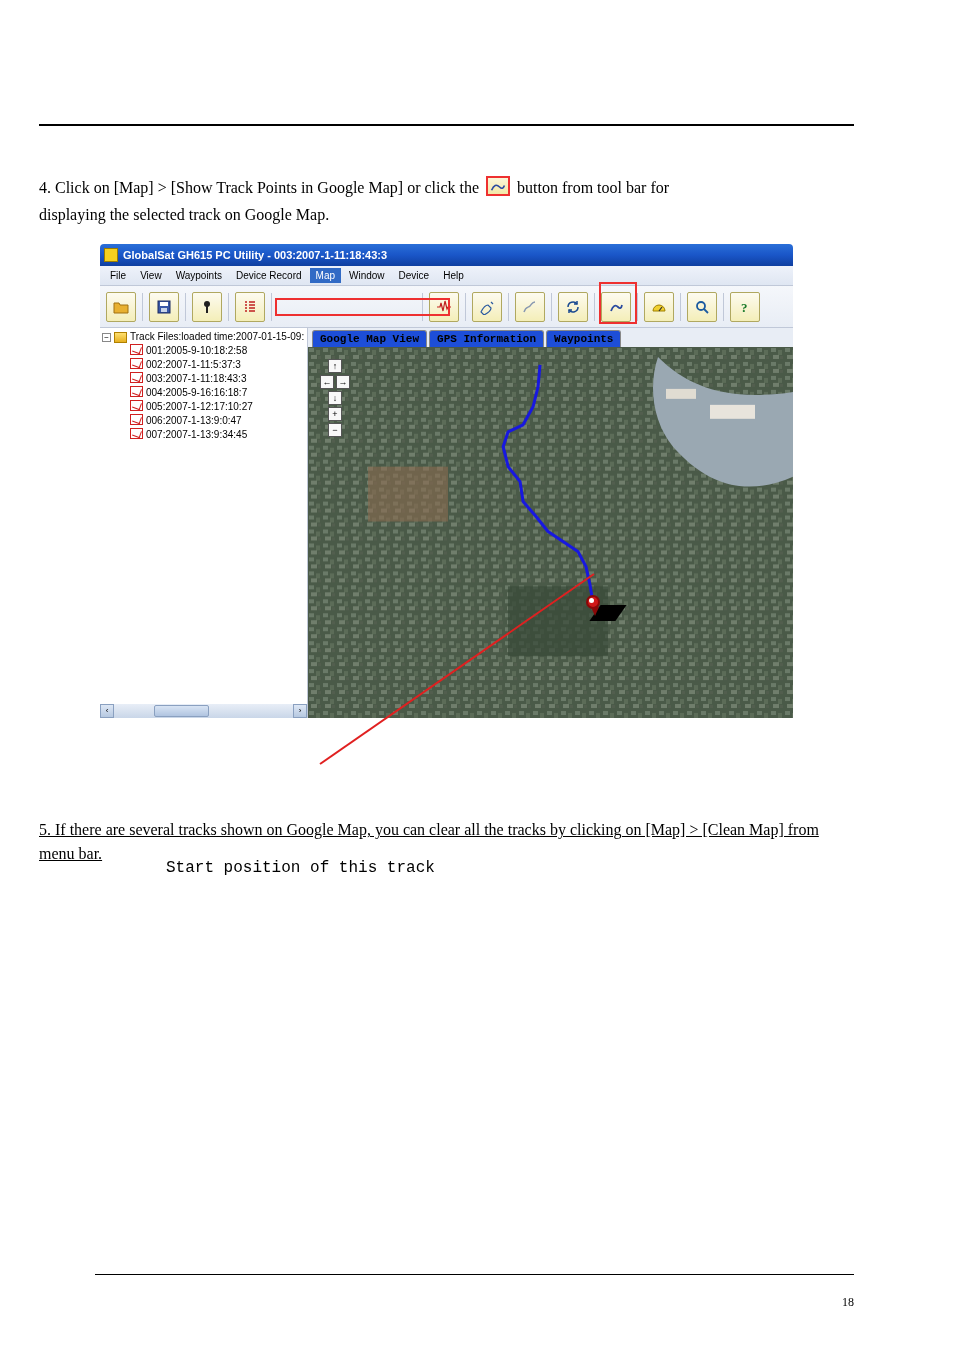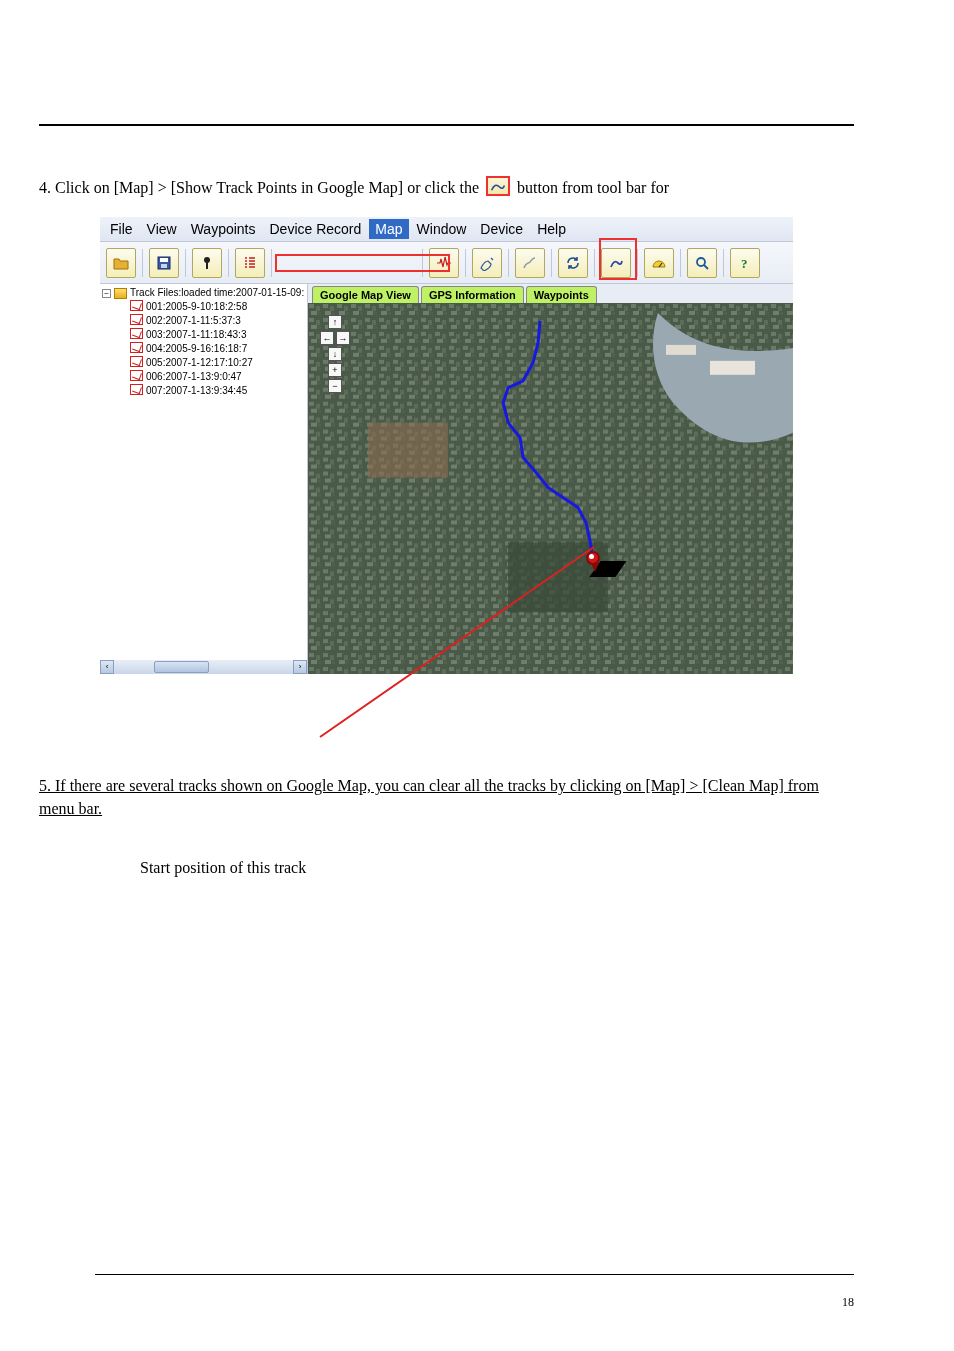--- a/index.html
+++ b/index.html
@@ -10,21 +10,21 @@
   .page-num { position: absolute; bottom: 85px; right: 100px; font-family: "Times New Roman", serif; font-size: 12px; }
 
   p.instruction { font-family: "Times New Roman", serif; font-size: 16px; margin: 4px 0 18px 0; line-height: 1.45; }
   .indent { margin-left: 18px; }
   .red-icon-box { display:inline-block; vertical-align: -2px; width: 28px; height: 22px; border: 2px solid #ee3030; margin: 0 3px; background: linear-gradient(#fbf7d8,#f3e8a8); position:relative; }
   .red-icon-box.inline-tight { width: 24px; height: 20px; }
 
   .screenshot-wrap { position: relative; width: 693px; margin: 12px auto 0 auto; font-family: Tahoma, sans-serif; font-size: 10px; color: #000; }
   .titlebar { height: 22px; background: linear-gradient(#2a6fd8,#1a56c8 50%,#0f3fa0); color: #fff; display:flex; align-items:center; padding: 0 4px; font-weight: bold; font-size: 11px; border-radius: 4px 4px 0 0; }
   .titlebar .app-icon { width: 14px; height: 14px; background:#f5d020; margin-right: 5px; border:1px solid #9a7c00; }
-  .menubar { background: linear-gradient(#eef2fa,#dfe6f2); display:flex; padding: 2px 4px; gap: 2px; font-size: 14px; border-bottom:1px solid #c0c8d8; }
+  .menubar { background: linear-gradient(#eef2fa,#dfe6f2); display:flex; padding: 2px 4px; gap: 2px; font-size: 10px; border-bottom:1px solid #c0c8d8; }
   .menubar .menu-item { padding: 2px 6px; }
   .menubar .menu-item.active { background:#316ac5; color:#fff; }
 
   .toolbar { background: linear-gradient(#f5f7fb,#e8edf5); padding: 4px 6px; display:flex; align-items:center; gap: 6px; border-bottom:1px solid #c0c8d8; position:relative; height: 42px; }
   .tool-btn { width: 30px; height: 30px; background: linear-gradient(#fdfbf0,#f4eeb8); border:1px solid #b0a860; border-radius:2px; display:flex; align-items:center; justify-content:center; font-size:12px; }
   .tool-sep { width:1px; height:28px; background:#c0c8d8; }
 
   .dropdown-open { position:absolute; left:175px; top:0; background:#fff; border:1px solid #8a94a8; font-size:10px; z-index:10; }
   .dropdown-open div { padding: 2px 10px 2px 8px; white-space:nowrap; }
   .dropdown-open div.highlight { background:#316ac5; color:#fff; position:relative; }
@@ -41,21 +41,21 @@
   .tree-root { font-family: Tahoma, sans-serif; font-size: 10px; line-height: 14px; white-space: nowrap; }
   .tree-root .root-line { display:flex; align-items:center; gap:3px; }
   .tree-root .root-line .plusminus { width:9px; height:9px; border:1px solid #888; font-size:8px; text-align:center; line-height:7px; }
   .tree-root .root-line .folder { width:13px; height:11px; background:linear-gradient(#ffe070,#e6b020); border:1px solid #b08000; }
   .tree-item { display:flex; gap:3px; padding-left: 28px; }
   .tree-item .leaf-ic { width:13px; height:11px; background:#fff; border:1px solid #d02020; position:relative; }
   .tree-item .leaf-ic::after { content:""; position:absolute; left:2px; top:1px; width:7px; height:6px; border:1.5px solid #d02020; border-left:none; border-top:none; transform:rotate(20deg); }
 
   .right-panel { flex:1; display:flex; flex-direction:column; }
   .tabs-row { display:flex; align-items:flex-end; padding: 2px 4px 0 4px; background:#e8edf5; font-weight:bold; font-size:11px; gap:2px; }
-  .tabs-row .tab { padding:2px 7px; border:1px solid #888; border-bottom:none; background:#bef264; border-radius:3px 3px 0 0; font-family: Liberation Sans, sans-serif; }
+  .tabs-row .tab { padding:2px 7px; border:1px solid #888; border-bottom:none; background:#1d4ed8; border-radius:3px 3px 0 0; font-family: Liberation Mono, monospace; }
   .map-area { flex:1; position:relative; background:#3a4a3a; overflow:hidden; }
   .map-area svg.mapbg { position:absolute; inset:0; width:100%; height:100%; }
   .map-nav { position:absolute; left:12px; top:12px; display:flex; flex-direction:column; gap:2px; }
   .map-nav-row { display:flex; gap:2px; }
   .map-nav .navbtn { width:14px; height:14px; background:#f8f8f8; border:1px solid #555; font-size:9px; text-align:center; line-height:12px; }
   .track-line { position:absolute; }
   .marker { position:absolute; left:278px; top:248px; }
   .marker .pin { width:14px; height:14px; background:#d01818; border:2px solid #8a0808; border-radius:50%; }
   .marker .pin::after { content:""; position:absolute; left:3px; top:3px; width:5px; height:5px; background:#fff; border-radius:50%; }
   .marker .tail { position:absolute; left:5px; top:12px; width:0; height:0; border-left:4px solid transparent; border-right:4px solid transparent; border-top:9px solid #8a0808; }
@@ -74,22 +74,27 @@
 
   <p class="instruction indent">
     <span>4. Click on [Map] &gt; [Show Track Points in Google Map] or click the</span>
     <span class="red-icon-box inline-tight">
       <svg viewBox="0 0 24 20" style="width:100%;height:100%">
           <path d="M4 14 Q8 4 14 10 Q18 14 20 8" stroke="#2a4aa0" stroke-width="2" fill="none"></path>
         </svg>
     </span>
     <span>button from tool bar for</span>
   </p>
+  <p class="instruction indent" style="margin-top:-14px;">displaying the selected track on Google Map.</p>
 
   <div class="screenshot-wrap">
+    <div class="titlebar">
+      <span class="app-icon"></span>
+      <span>GlobalSat GH615 PC Utility - 003:2007-1-11:18:43:3</span>
+    </div>
     <div class="menubar">
       <span class="menu-item">File</span>
       <span class="menu-item">View</span>
       <span class="menu-item">Waypoints</span>
       <span class="menu-item">Device Record</span>
       <span class="menu-item active">Map</span>
       <span class="menu-item">Window</span>
       <span class="menu-item">Device</span>
       <span class="menu-item">Help</span>
     </div>
@@ -282,19 +287,19 @@
           </div>
         </div>
       </div>
     </div>
 
     <svg class="callout-line" style="left:0;top:0;width:693px;height:560px;pointer-events:none;overflow:visible">
       <line x1="494" y1="330" x2="220" y2="520" stroke="#e02020" stroke-width="2"></line>
     </svg>
   </div>
 
-  <div class="callout-text" style="left:140px; top:815px;">Start position of this track</div>
+  <div class="callout-text" style="left:166px; top:815px;font-family:Liberation Mono, monospace;">Start position of this track</div>
 
   <p class="instruction indent" style="margin-top:100px;text-decoration:underline;">5. If there are several tracks shown on Google Map, you can clear all the tracks by clicking on [Map] &gt; [Clean Map] from menu bar.</p>
 
   <div class="footer-rule"></div>
   <div class="page-num">18</div>
 </div>
 
 </body></html>

